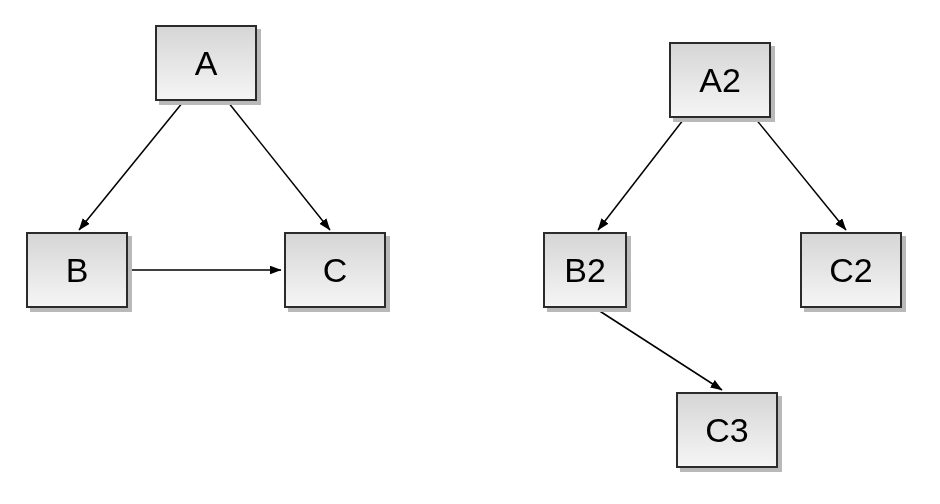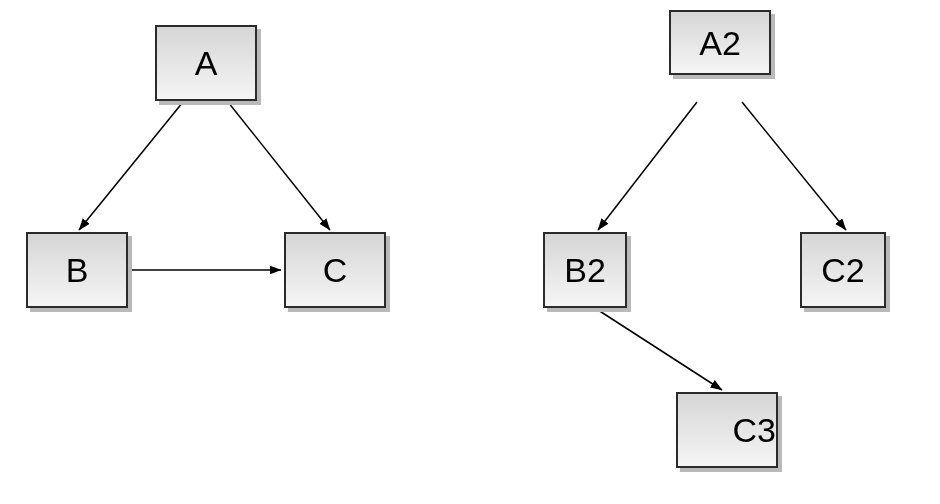--- a/index.html
+++ b/index.html
@@ -61,25 +61,25 @@
 
 <div class="node" style="left: 155px; top: 25px; width: 102px; height: 76px;">
       <span class="label">A</span>
     </div>
     <div class="node" style="left: 26px; top: 232px; width: 102px; height: 76px;">
       <span class="label">B</span>
     </div>
     <div class="node" style="left: 284px; top: 232px; width: 102px; height: 76px;">
       <span class="label">C</span>
     </div>
-    <div class="node" style="left: 669px; top: 10px; width: 102px; height: 65px;">
+    <div class="node" style="left: 669px; top: 42px; width: 102px; height: 76px;">
       <span class="label">A2</span>
     </div>
     <div class="node" style="left: 543px; top: 232px; width: 84px; height: 76px;">
       <span class="label">B2</span>
     </div>
-    <div class="node" style="left: 800px; top: 232px; width: 86px; height: 76px;">
+    <div class="node" style="left: 800px; top: 232px; width: 102px; height: 76px;">
       <span class="label">C2</span>
     </div>
-    <div class="node" style="left: 676px; top: 392px; width: 102px; height: 76px; justify-content: flex-end;">
+    <div class="node" style="left: 676px; top: 392px; width: 102px; height: 76px;">
       <span class="label">C3</span>
     </div>
   </div>
 
 </body></html>

